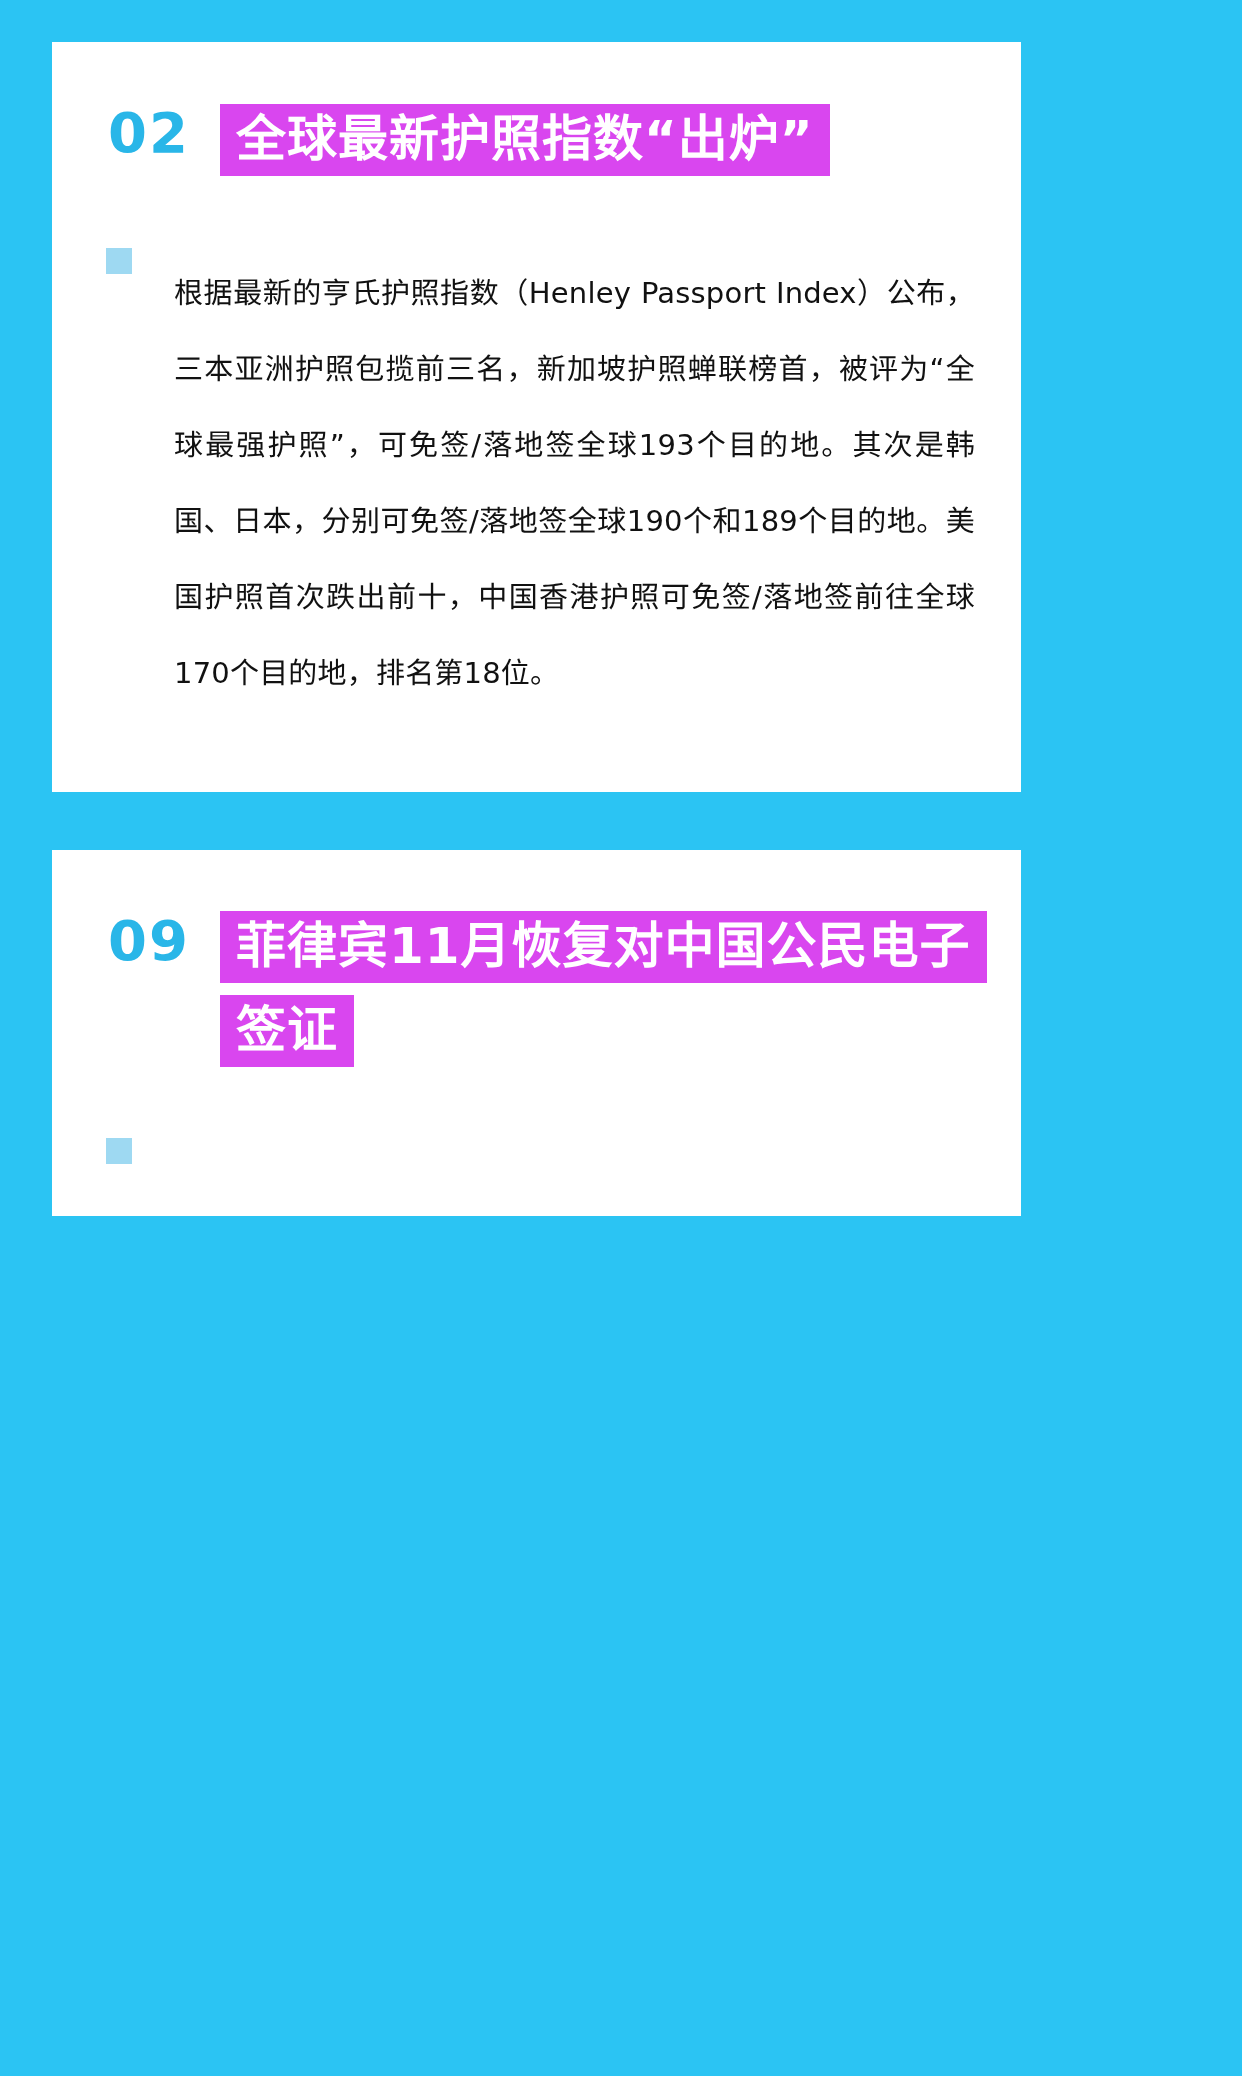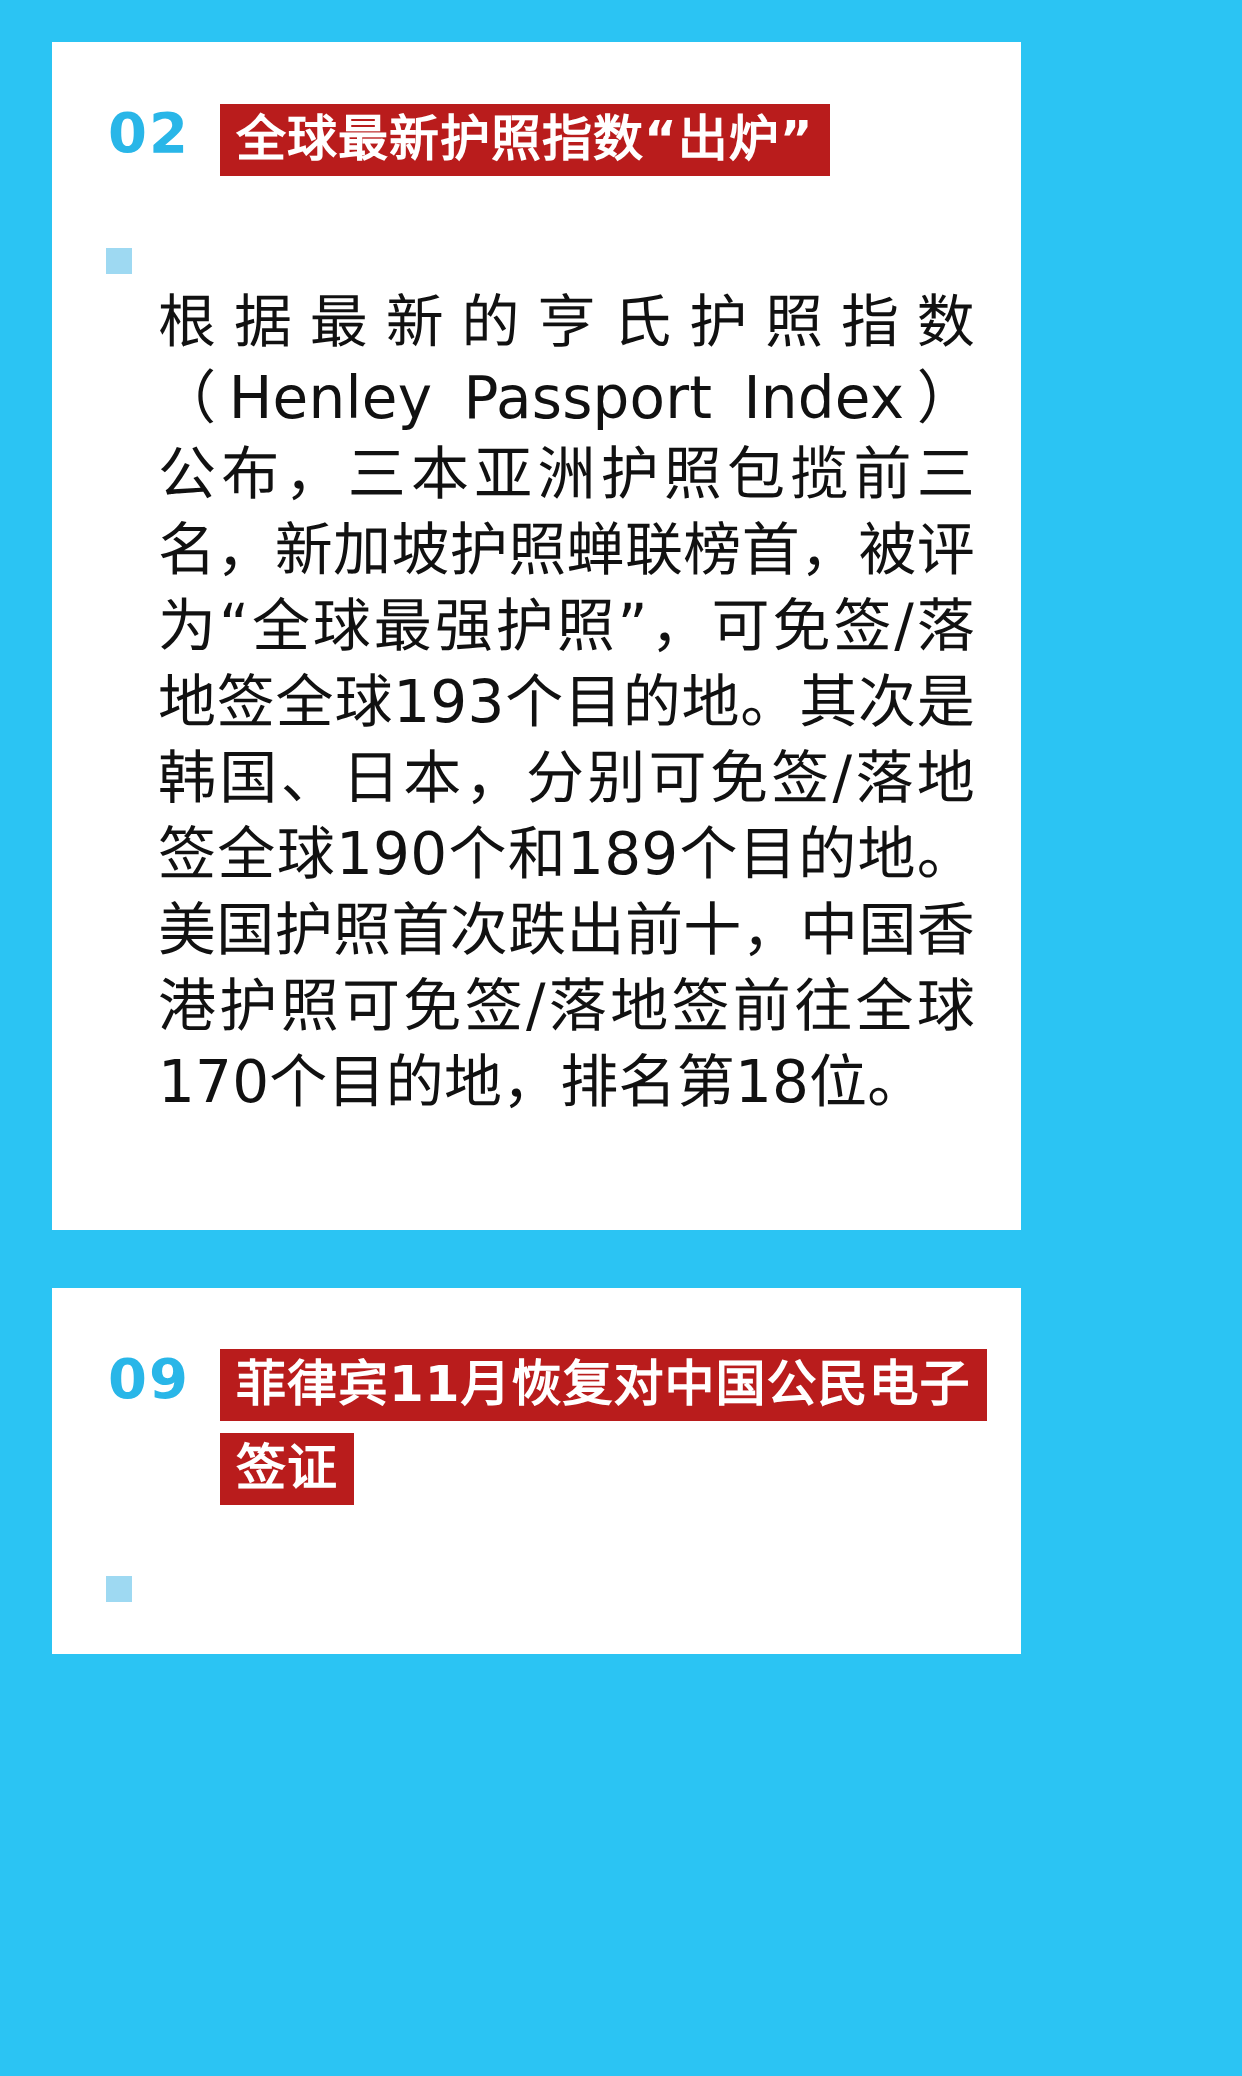--- a/index.html
+++ b/index.html
@@ -45,21 +45,21 @@
     flex: 0 0 auto;
     padding-left: 10px;
     font-family: "DejaVu Sans", sans-serif;
   }
   .card-title-wrap {
     flex: 1 1 auto;
     padding-top: 6px;
   }
   .card-title {
     display: inline;
-    background: #b91c1c;
+    background: #d946ef;
     color: #ffffff;
     font-size: 50px;
     font-weight: bold;
     line-height: 86px;
     letter-spacing: 1px;
     padding: 6px 16px 8px 16px;
     box-decoration-break: clone;
     -webkit-box-decoration-break: clone;
     font-family: "DejaVu Sans", sans-serif;
   }
@@ -73,25 +73,26 @@
     flex: 0 0 auto;
     width: 26px;
     height: 26px;
     background: #9ed9f2;
     margin-top: 22px;
     margin-left: 8px;
   }
   .body-text {
     flex: 1 1 auto;
     color: #111111;
-    font-size: 58px;
+    font-size: 29px;
     line-height: 76px;
     text-align: justify;
     text-justify: inter-character;
     font-family: "DejaVu Sans", "Liberation Sans", sans-serif;
+    margin-left: 16px;
   }
   .card-2 .body-text { letter-spacing: 0.2px; }
   .card-3 .body-text { letter-spacing: 0px; }
   .card-3 .card-title { line-height: 84px; }
 </style>
 </head>
 <body>
 
 <div class="page">
 

